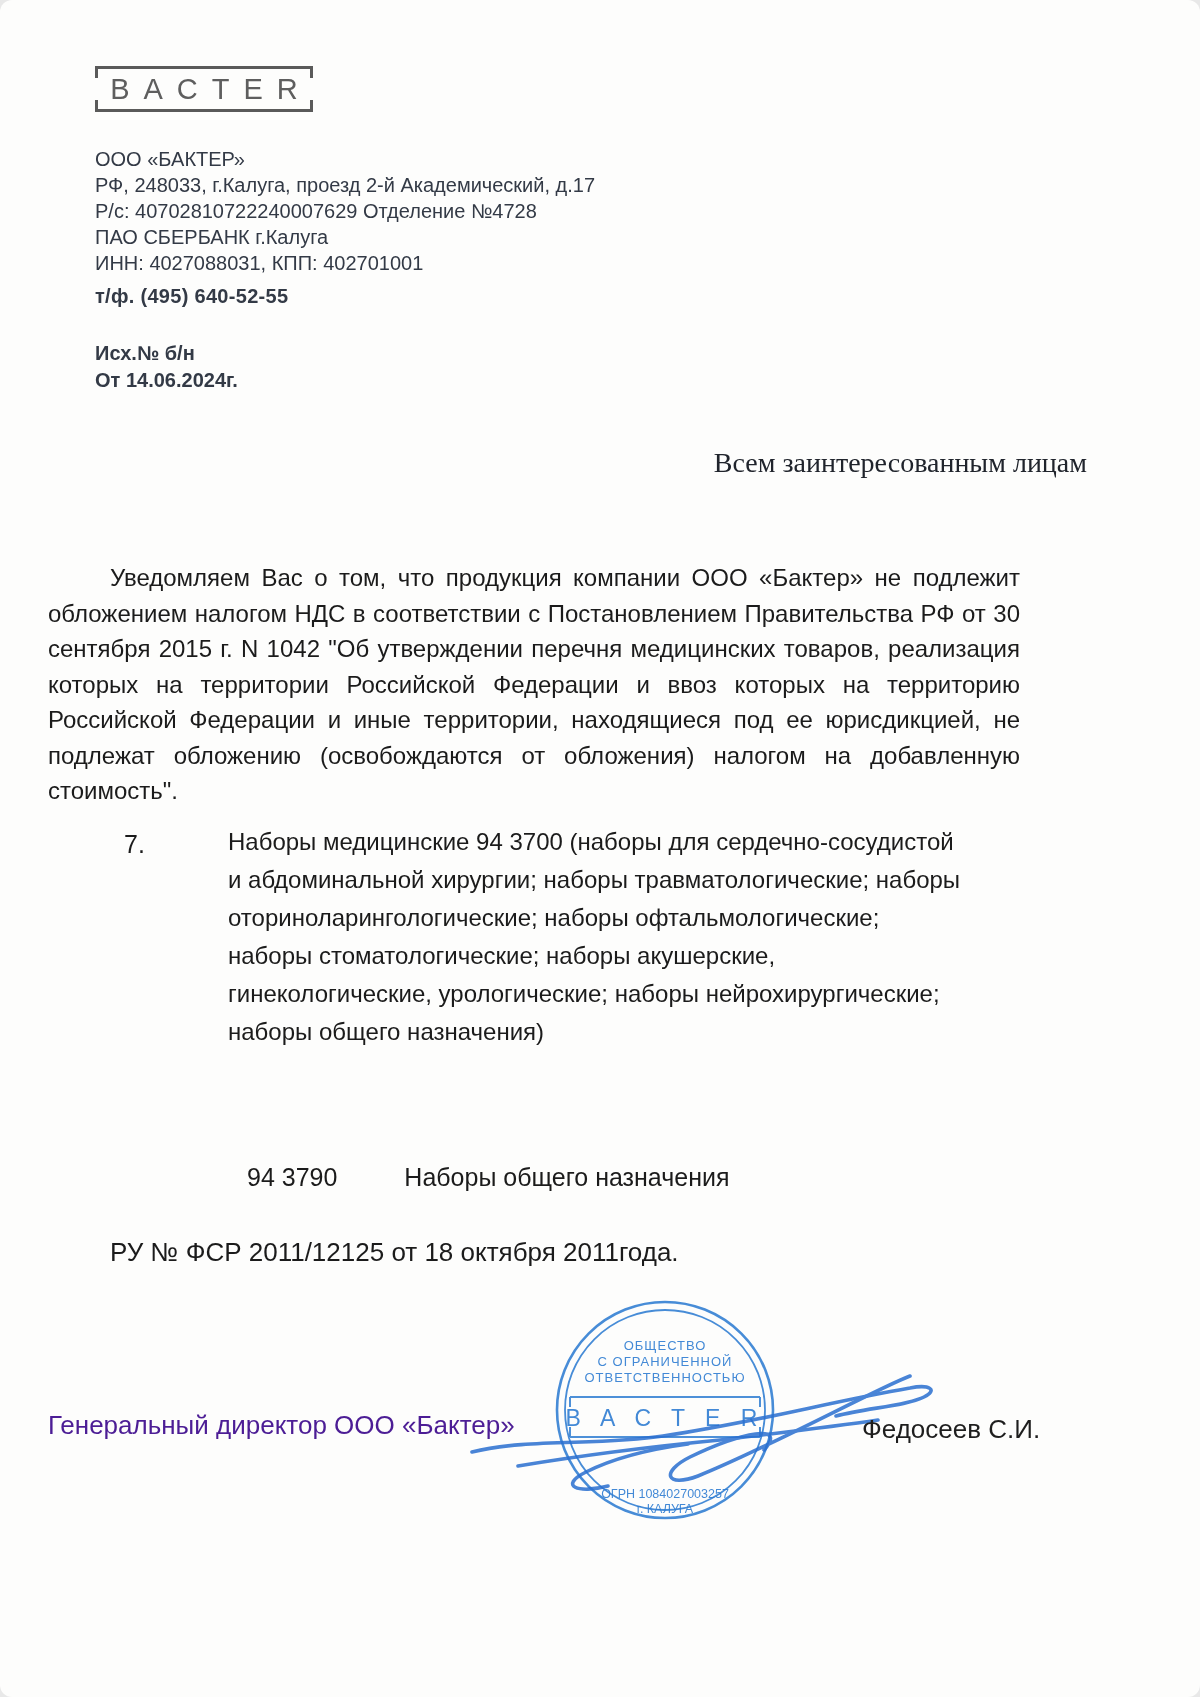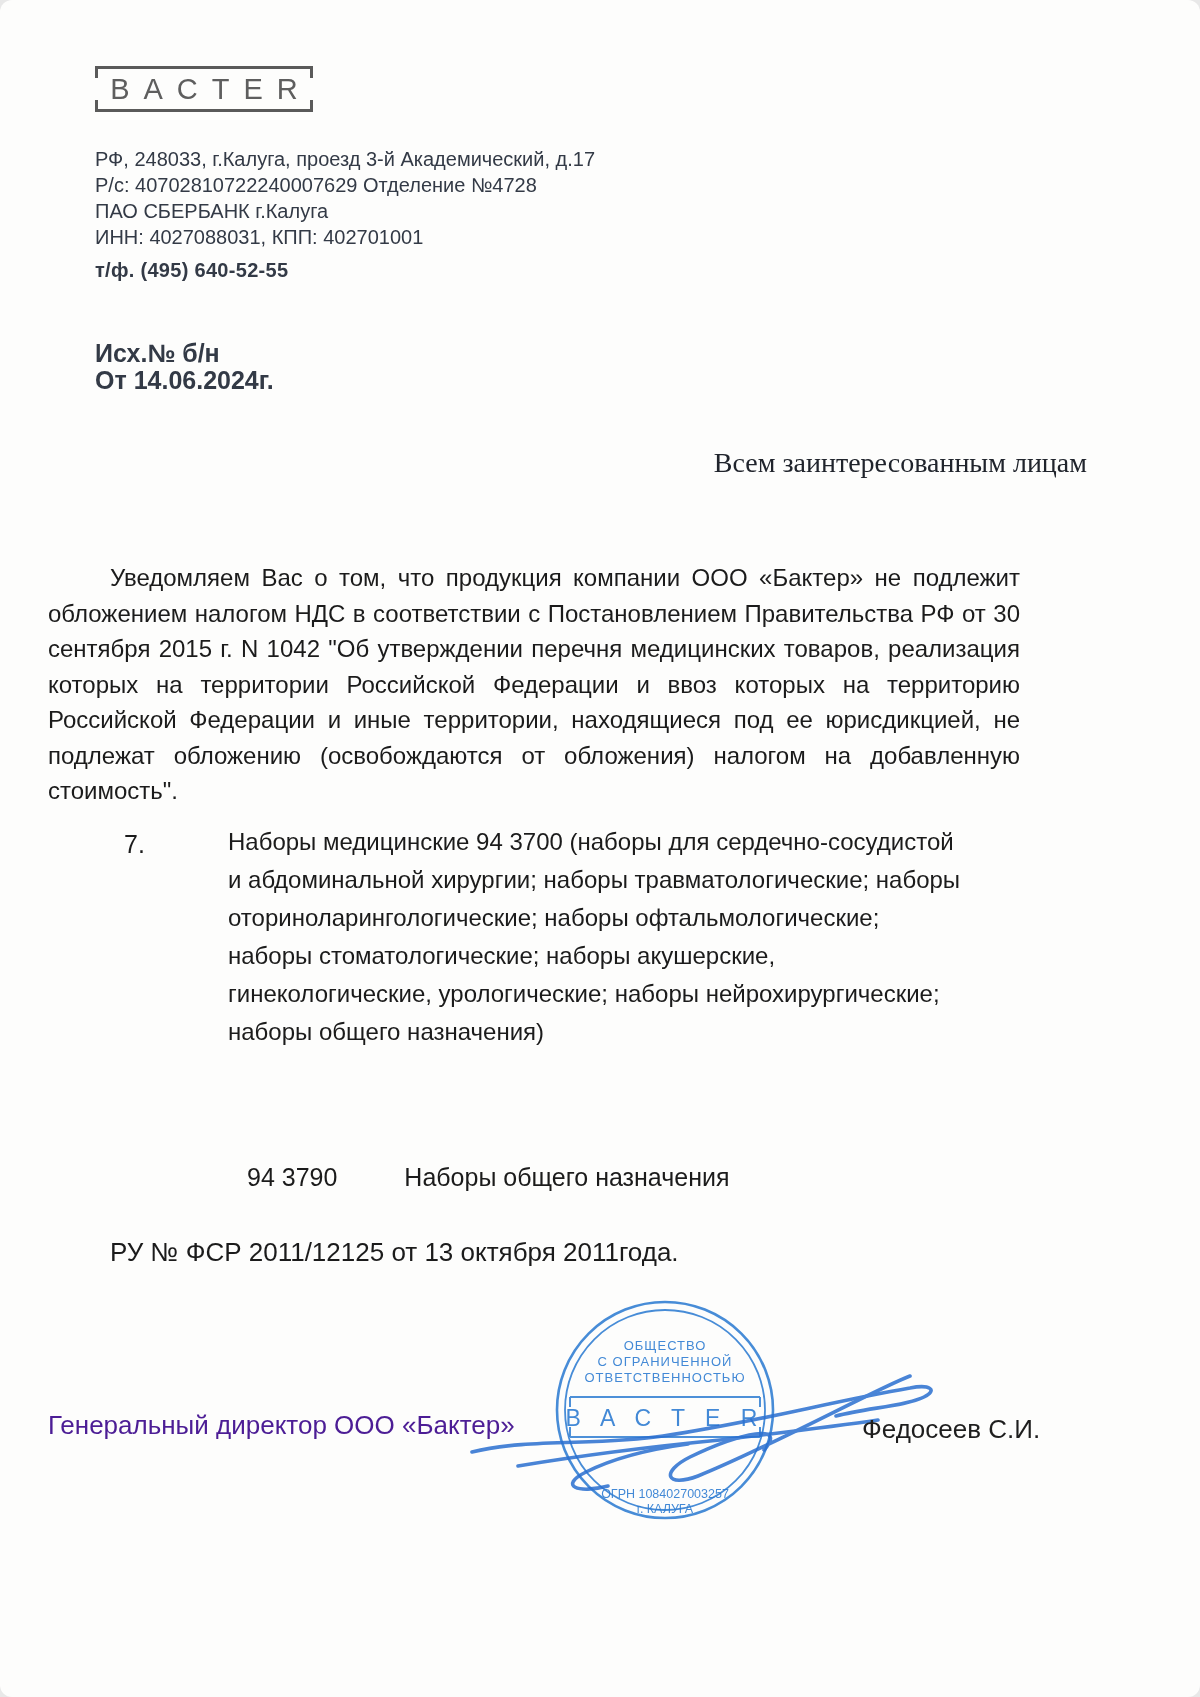--- a/index.html
+++ b/index.html
@@ -34,21 +34,21 @@
   }
   
   .company-info{
     position:absolute;left:95px;top:146px;
     font-size:20px;line-height:26px;color:#333a46;
   }
   .company-info .phone{font-weight:bold;margin-top:7px;letter-spacing:.3px;}
   
   .ref-block{
     position:absolute;left:95px;top:340px;
-    font-size:25px;line-height:27px;font-weight:bold;color:#333a46;
+    font-size:20px;line-height:27px;font-weight:bold;color:#333a46;
   }
   
   .addressee{
     position:absolute;left:0;top:447px;width:1200px;
     box-sizing:border-box;padding-right:113px;
     text-align:right;
     font-family:"Liberation Serif", serif;
     font-size:28px;color:#20242c;
   }
   
@@ -96,21 +96,22 @@
 </head>
 <body>
 
 <div class="page">
 
   <div class="logo-box">
     <span class="logo-text">BACTER</span>
   </div>
 
   <div class="company-info">
-    <div>РФ, 248033, г.Калуга, проезд 3-й Академический, д.17</div>
+    <div>ООО «БАКТЕР»</div>
+    <div>РФ, 248033, г.Калуга, проезд 2-й Академический, д.17</div>
     <div>Р/с: 40702810722240007629 Отделение №4728</div>
     <div>ПАО СБЕРБАНК г.Калуга</div>
     <div>ИНН: 4027088031, КПП: 402701001</div>
     <div class="phone">т/ф. (495) 640-52-55</div>
   </div>
 
   <div class="ref-block">
     <div>Исх.№ б/н</div>
     <div>От 14.06.2024г.</div>
   </div>
@@ -127,21 +128,21 @@
     <div>наборы стоматологические; наборы акушерские,</div>
     <div>гинекологические, урологические; наборы нейрохирургические;</div>
     <div>наборы общего назначения)</div>
   </div>
 
   <div class="sub-item">
     <span class="code">94 3790</span>
     <span>Наборы общего назначения</span>
   </div>
 
-  <div class="registration-line">РУ № ФСР 2011/12125 от 13 октября 2011года.</div>
+  <div class="registration-line">РУ № ФСР 2011/12125 от 18 октября 2011года.</div>
 
   <div class="stamp-wrap">
     <svg width="500" height="262" viewBox="0 0 500 262" xmlns="http://www.w3.org/2000/svg">
       <g stroke="#2f7dd2" fill="none" opacity="0.88">
         <circle cx="207" cy="130" r="108" stroke-width="2.6"></circle>
         <circle cx="207" cy="130" r="100" stroke-width="1.8"></circle>
       </g>
       <g fill="#2f7dd2" opacity="0.9" text-anchor="middle" font-family="Liberation Sans, sans-serif">
         <text x="207" y="70" font-size="13" letter-spacing="1">ОБЩЕСТВО</text>
         <text x="207" y="86" font-size="13" letter-spacing="1">С ОГРАНИЧЕННОЙ</text>

